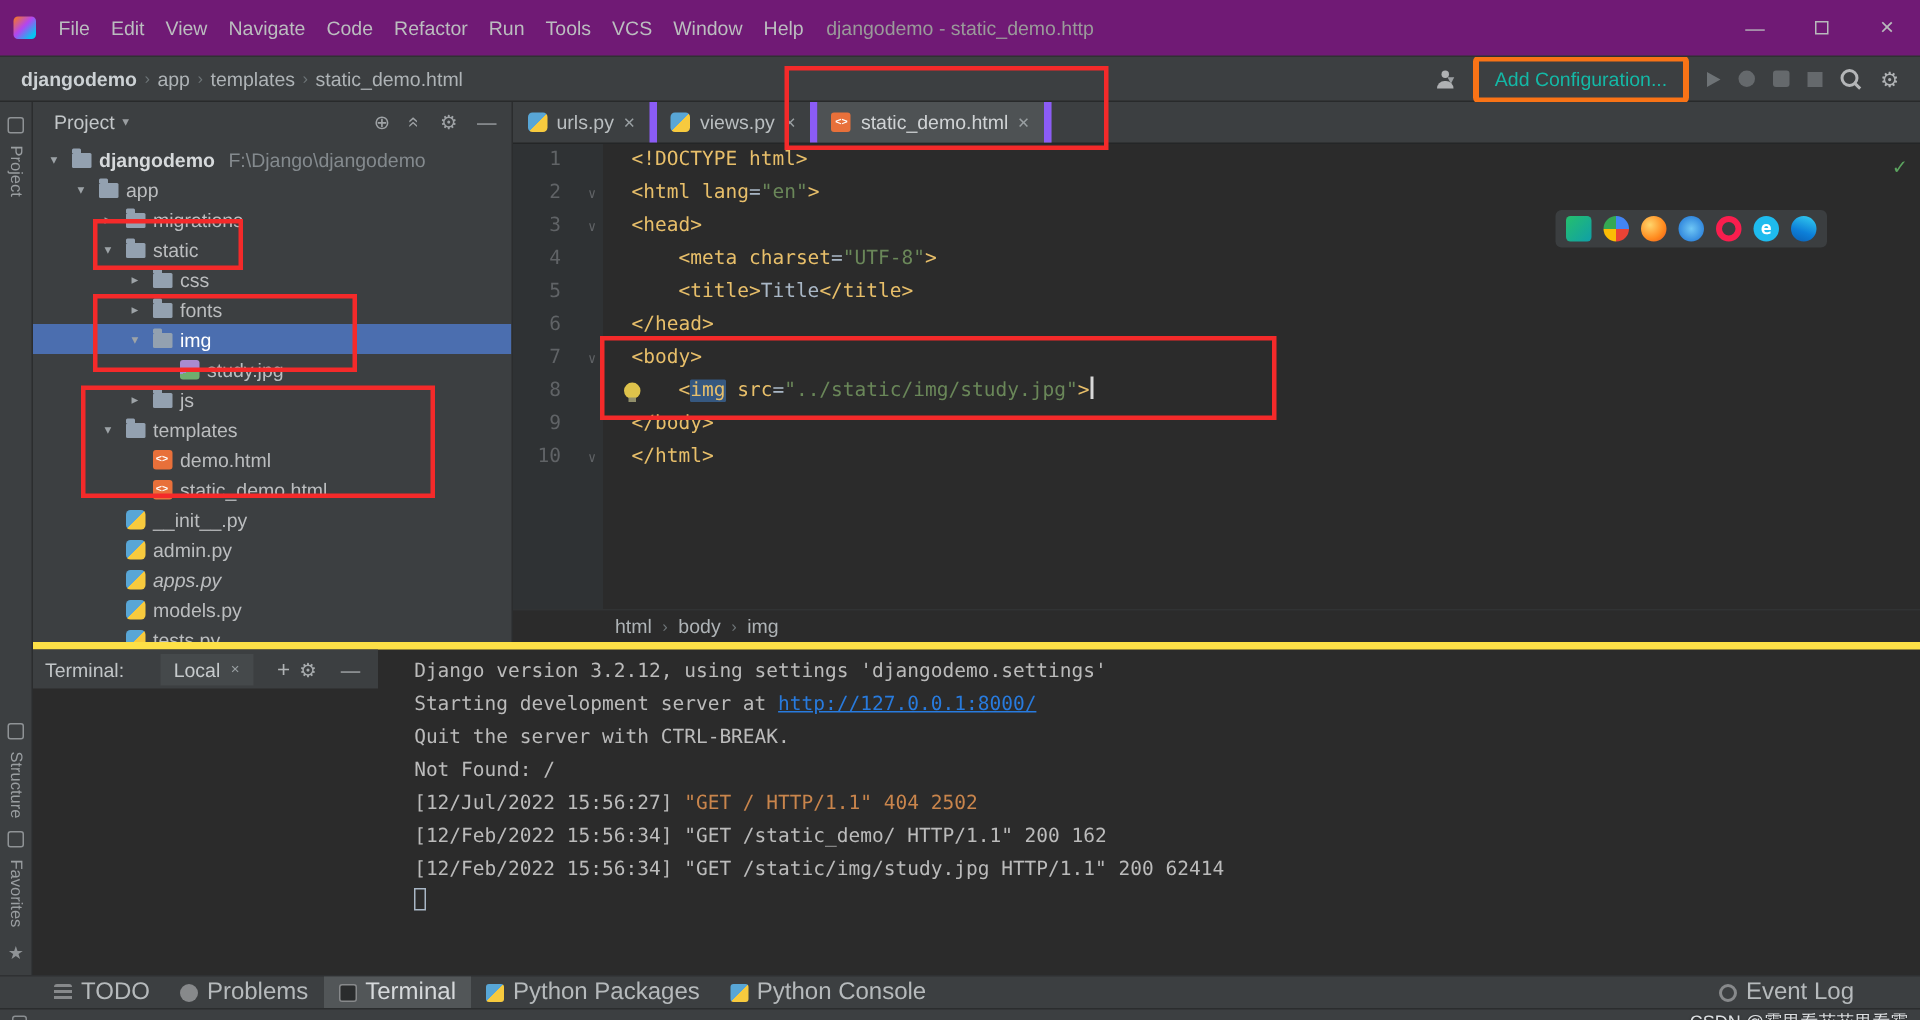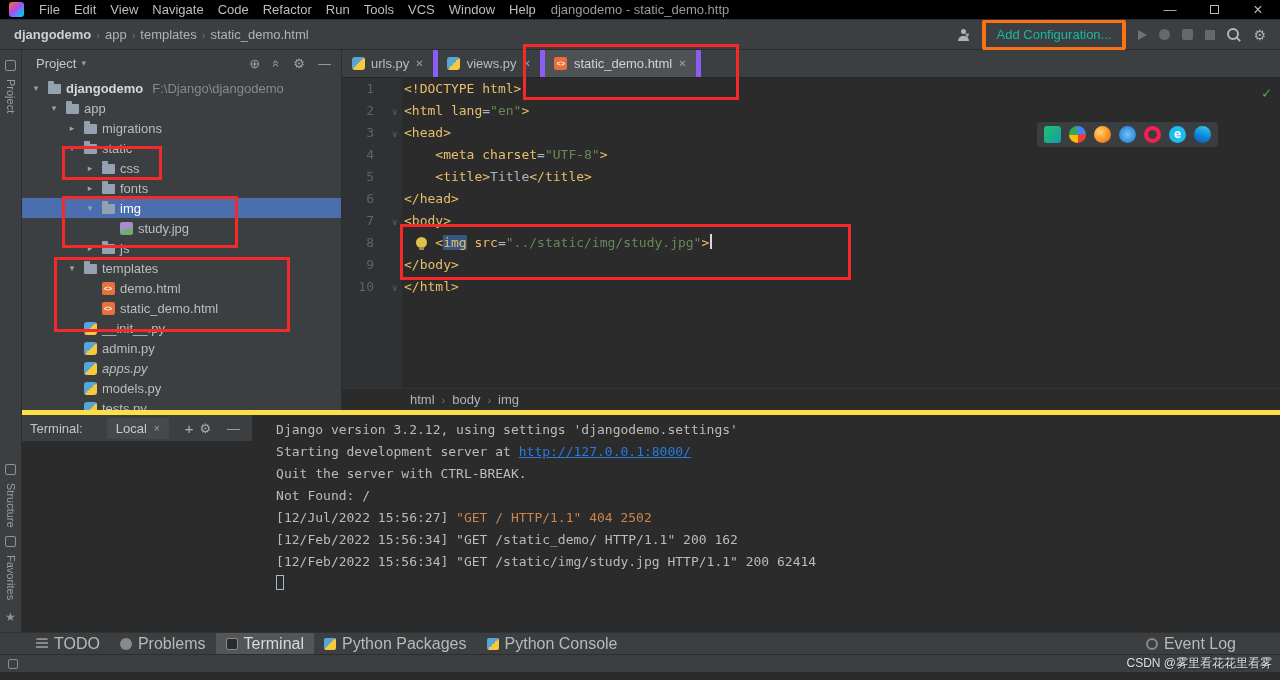--- a/index.html
+++ b/index.html
@@ -1,21 +1,21 @@
 <!DOCTYPE html>
 <html><head>
 <meta charset="utf-8">
 <style>
 *{margin:0;padding:0;box-sizing:border-box}
 html,body{width:1280px;height:680px;overflow:hidden}
 body{background:#2b2b2b;font-family:"Liberation Sans",sans-serif;font-size:13px;color:#bbbdbf;position:relative}
 .app{width:1280px;height:680px;display:flex;flex-direction:column;position:relative}
 
 
-.titlebar{height:20px;flex:none;background:#000000;border-bottom:1px solid #2f3132;display:flex;align-items:center;position:relative}
+.titlebar{height:38px;flex:none;background:#701a75;border-bottom:1px solid #2f3132;display:flex;align-items:center;position:relative}
 .logo{width:15px;height:15px;margin:0 8px 0 9px;border-radius:3px;background:linear-gradient(135deg,#f97a12,#b345f1 45%,#07c3f2 85%)}
 .menu-item{padding:0 7px;color:#bbbdbf;cursor:default}
 .win-title{position:absolute;left:50%;transform:translateX(-50%);color:#9a9a9a}
 .win-controls{margin-left:auto;display:flex;height:100%}
 .win-btn{width:44px;display:flex;align-items:center;justify-content:center;color:#b8babc;font-size:13px}
 .max-sq{width:9px;height:9px;border:1.5px solid #b8babc}
 
 
 .navbar{height:30px;flex:none;background:#3c3f41;border-bottom:1px solid #282a2b;display:flex;align-items:center}
 .crumbs{display:flex;align-items:center;gap:5px;padding-left:14px}
@@ -70,21 +70,21 @@
 
 .editor{flex:1;display:flex;flex-direction:column;min-width:0;background:#2b2b2b}
 .tabs{height:28px;flex:none;background:#3c3f41;border-bottom:1px solid #242627;display:flex}
 .tab{display:flex;align-items:center;gap:6px;padding:0 9px;color:#b9bec0;border-right:5px solid #8b5cf6}
 .tab.active{background:#4e5254;color:#d0d3d5}
 .tab-close{color:#9aa0a3;font-size:10px}
 .codearea{flex:1;position:relative;font-family:"DejaVu Sans Mono",monospace;font-size:13px;overflow:hidden;background:linear-gradient(to right,#2f3234 0,#2f3234 60px,#2b2b2b 60px)}
 .code-row{display:flex;height:22px;line-height:22px;position:relative}
 .gutter{width:50px;flex:none;text-align:right;padding-right:18px;color:#606366}
 .foldcol{width:10px;flex:none;color:#606366;font-size:9px;line-height:24px}
-.code-text{margin-left:2px;white-space:pre}
+.code-text{margin-left:19px;white-space:pre}
 .tk-tag{color:#e8bf6a}
 .tk-attr{color:#e8bf6a}
 .tk-str{color:#6a8759}
 .tk-plain{color:#a9b7c6}
 .tk-taghl{color:#e8bf6a;background:#365880;border-radius:1px}
 .caret{display:inline-block;width:1.5px;height:15px;background:#d8d8d8;vertical-align:-2px;margin-left:1px}
 .bulb{position:absolute;left:74px;top:5px;width:11px;height:11px;border-radius:50%;background:#ddc24b}
 .bulb::after{content:"";position:absolute;left:3px;top:10px;width:5px;height:3px;background:#918f6a}
 .browsers{position:absolute;top:44px;right:62px;display:flex;gap:8px;background:rgba(60,63,65,.95);border-radius:4px;padding:4px 7px;align-items:center}
 .bic{width:17px;height:17px;display:inline-block;position:relative}

